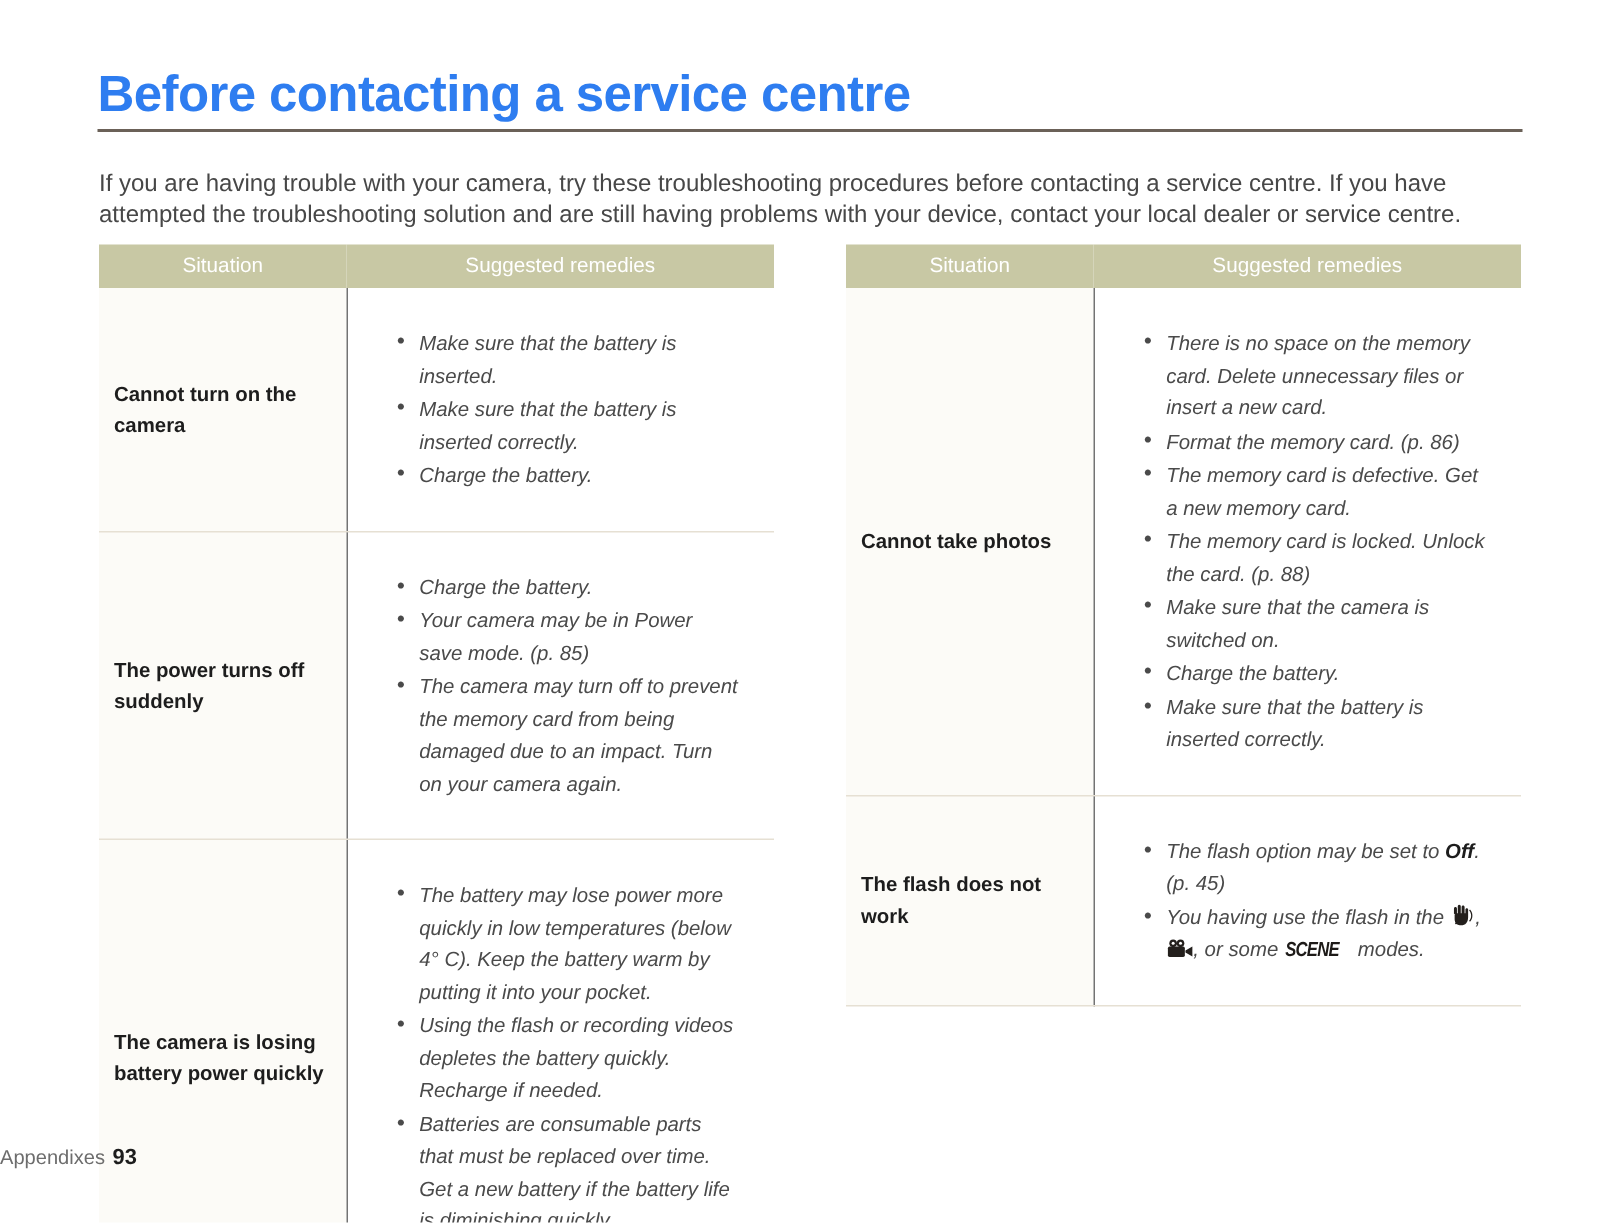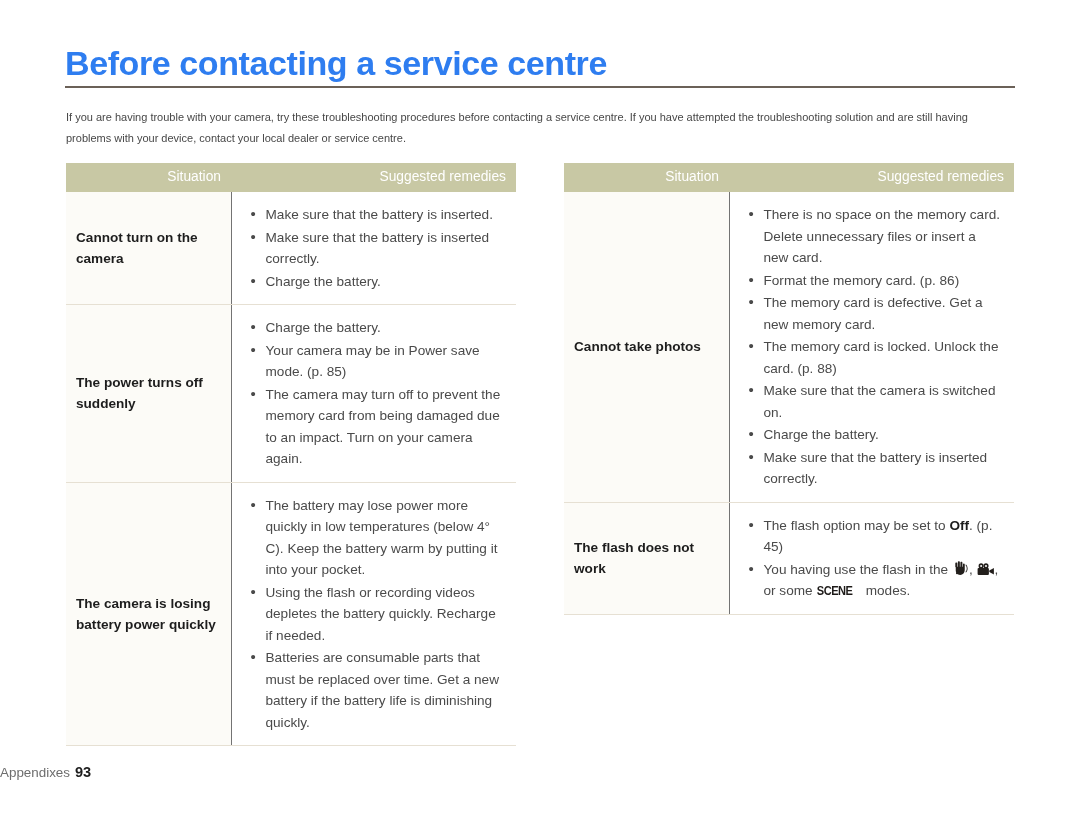--- a/index.html
+++ b/index.html
@@ -46,21 +46,21 @@
     height: 2px;
     background: #6b6158;
   }
 
   
   .intro {
     position: absolute;
     left: 66px;
     top: 96px;
     width: 948px;
-    font-size: 11px;
+    font-size: 16px;
     line-height: 21px;
     color: #474747;
   }
 
   
   .tbl {
     position: absolute;
     border-collapse: collapse;
     table-layout: fixed;
     font-size: 13.6px;
@@ -69,21 +69,21 @@
   .tbl.right { left: 564px; top: 163px; width: 450px; }
 
   .tbl col.c-sit { width: 165px; }
   .tbl col.c-rem { width: 285px; }
 
   .tbl thead th {
     background: #c8c8a4;
     color: #ffffff;
     font-weight: normal;
     font-size: 13.8px;
-    text-align: right;
+    text-align: center;
     padding: 5px 10px 6px 10px;
     border: none;
     line-height: 18px;
   }
   .tbl thead th.sit { padding-left: 10px; }
 
   .tbl tbody td {
     vertical-align: middle;
     padding: 10px 10px 10px 10px;
     border-bottom: 1px solid #e6e0d3;
@@ -100,23 +100,24 @@
     padding-right: 6px;
   }
   .tbl td.rem {
     background: #ffffff;
     color: #4a4a4a;
     padding-left: 16px;
     padding-right: 8px;
   }
 
   ul.bullets {
-    margin: 2px;
+    margin: 16px;
     padding: 0;
     list-style: none;
+    font-style: italic;
   }
   ul.bullets > li {
     position: relative;
     padding-left: 16px;
     margin: 0 0 1px 0;
     line-height: 21.5px;
   }
   ul.bullets > li::before {
     content: "\2022";
     position: absolute;

